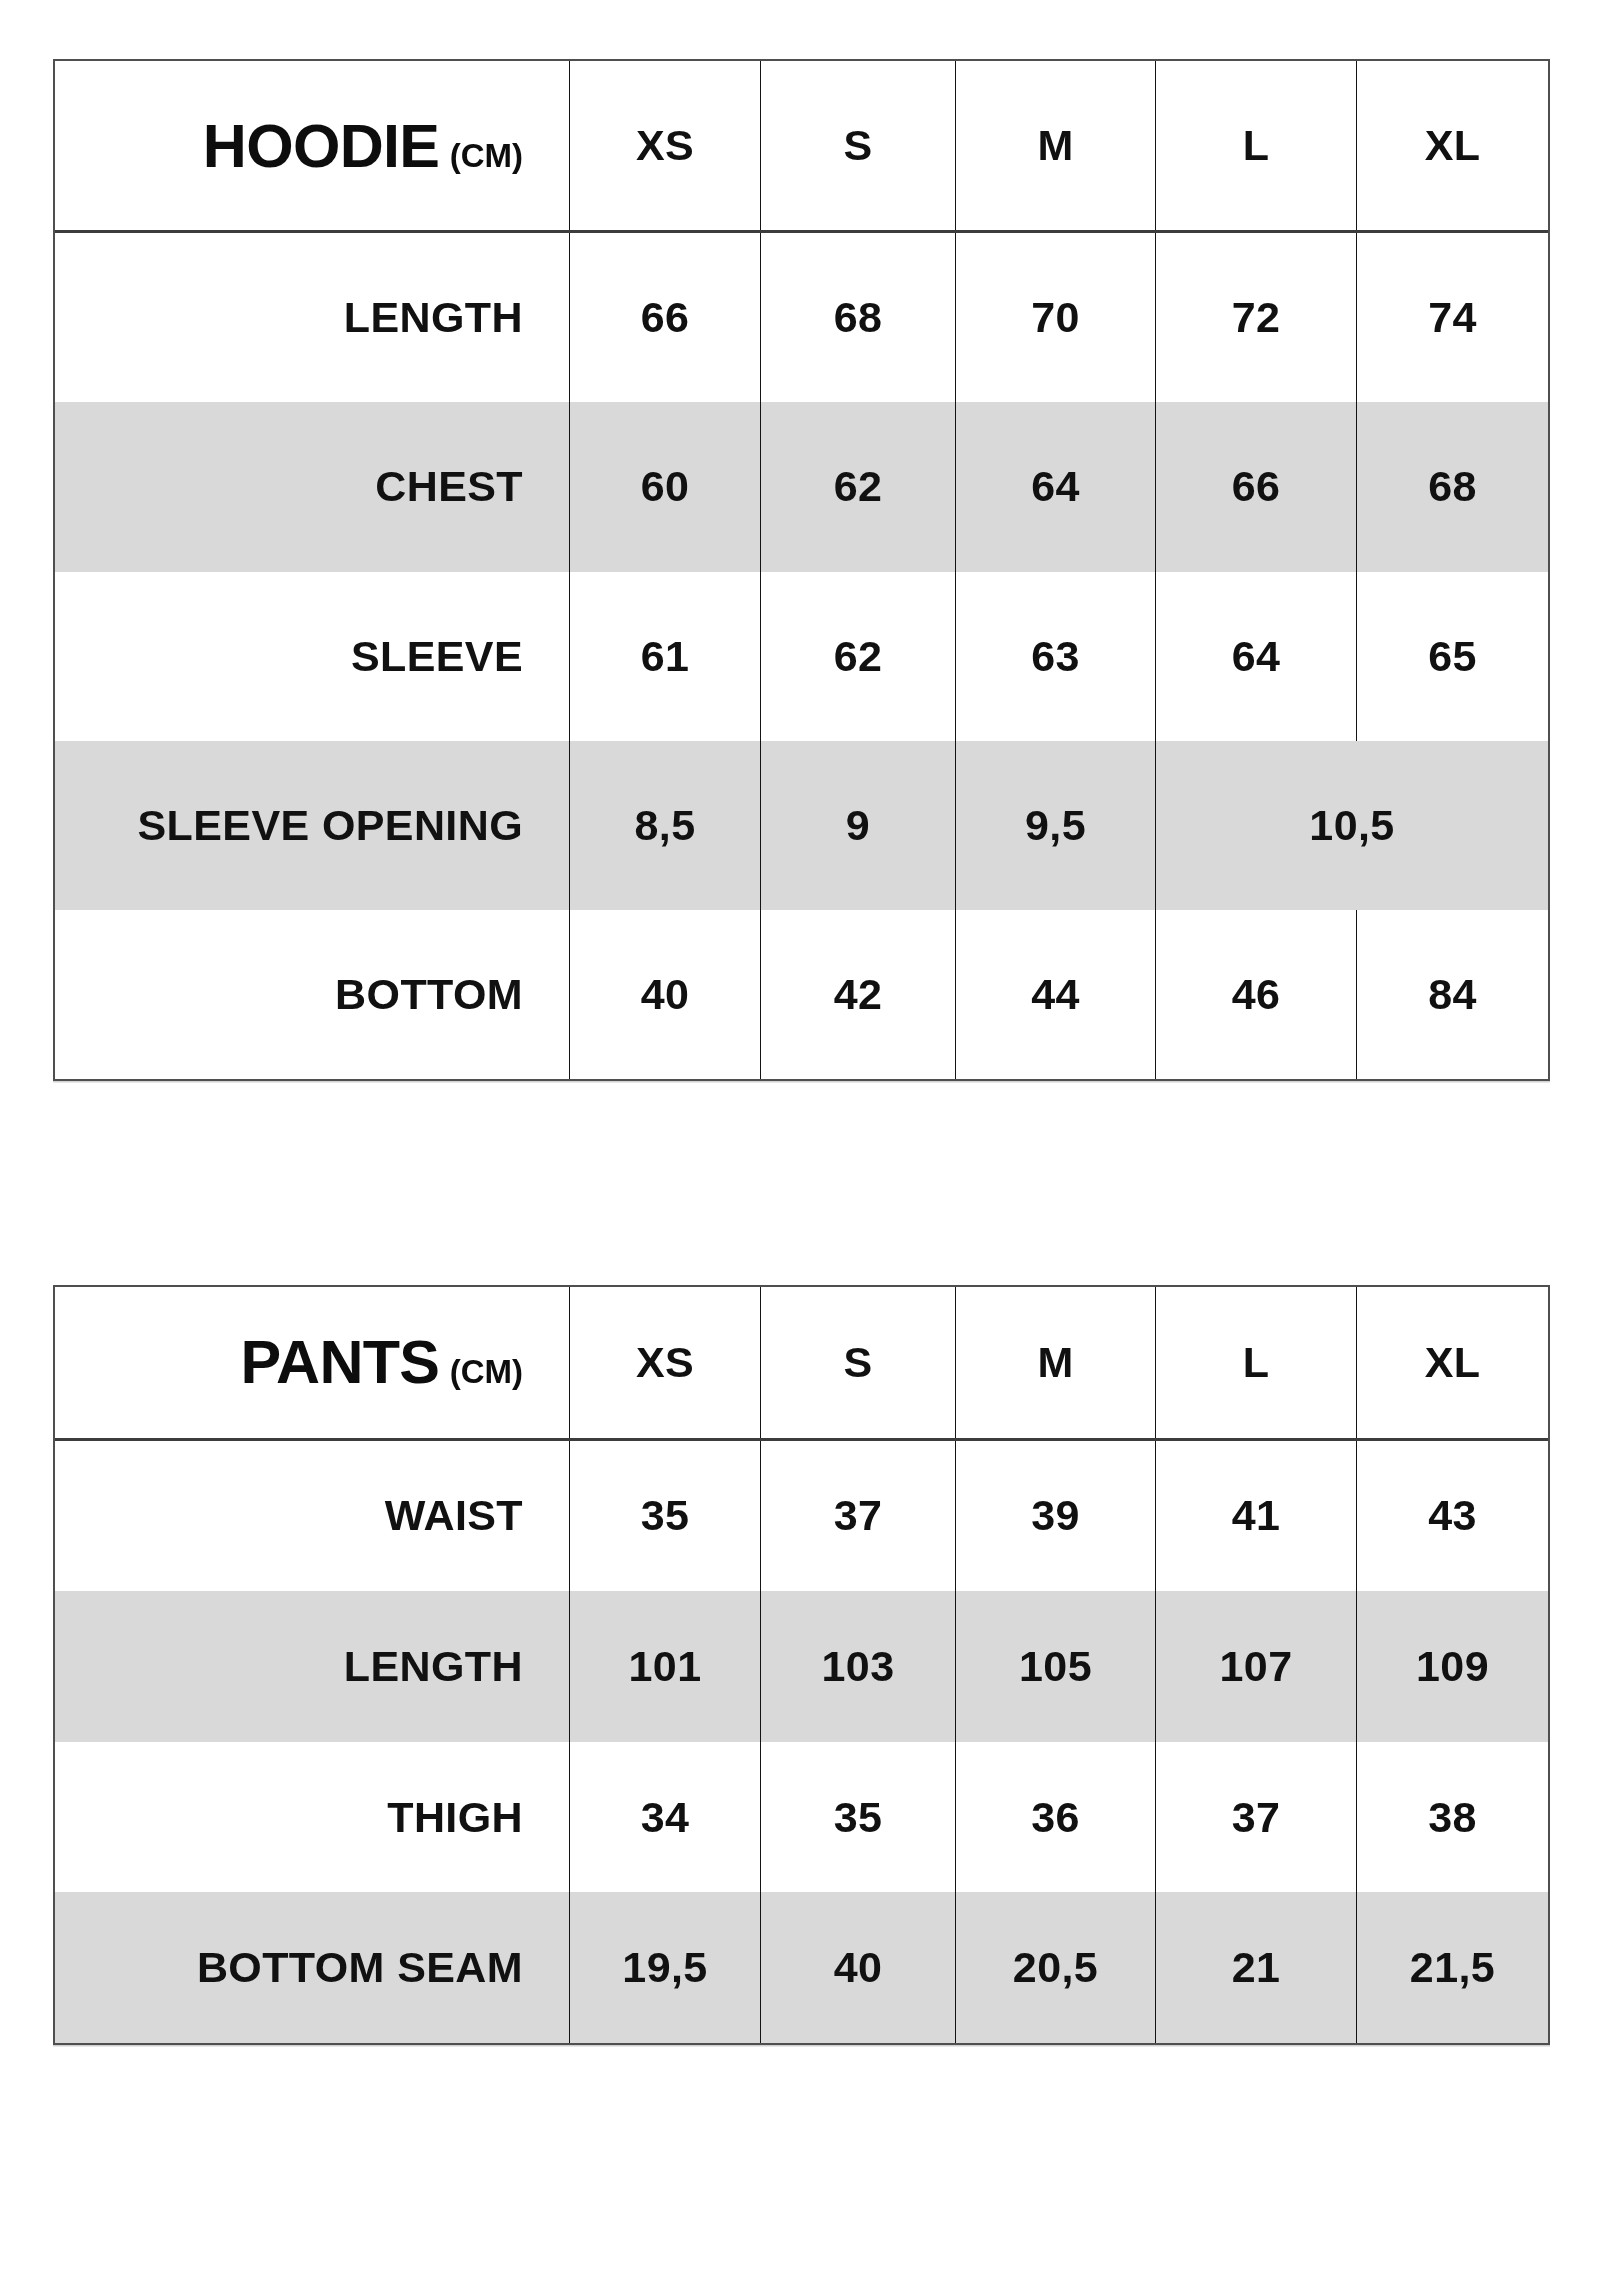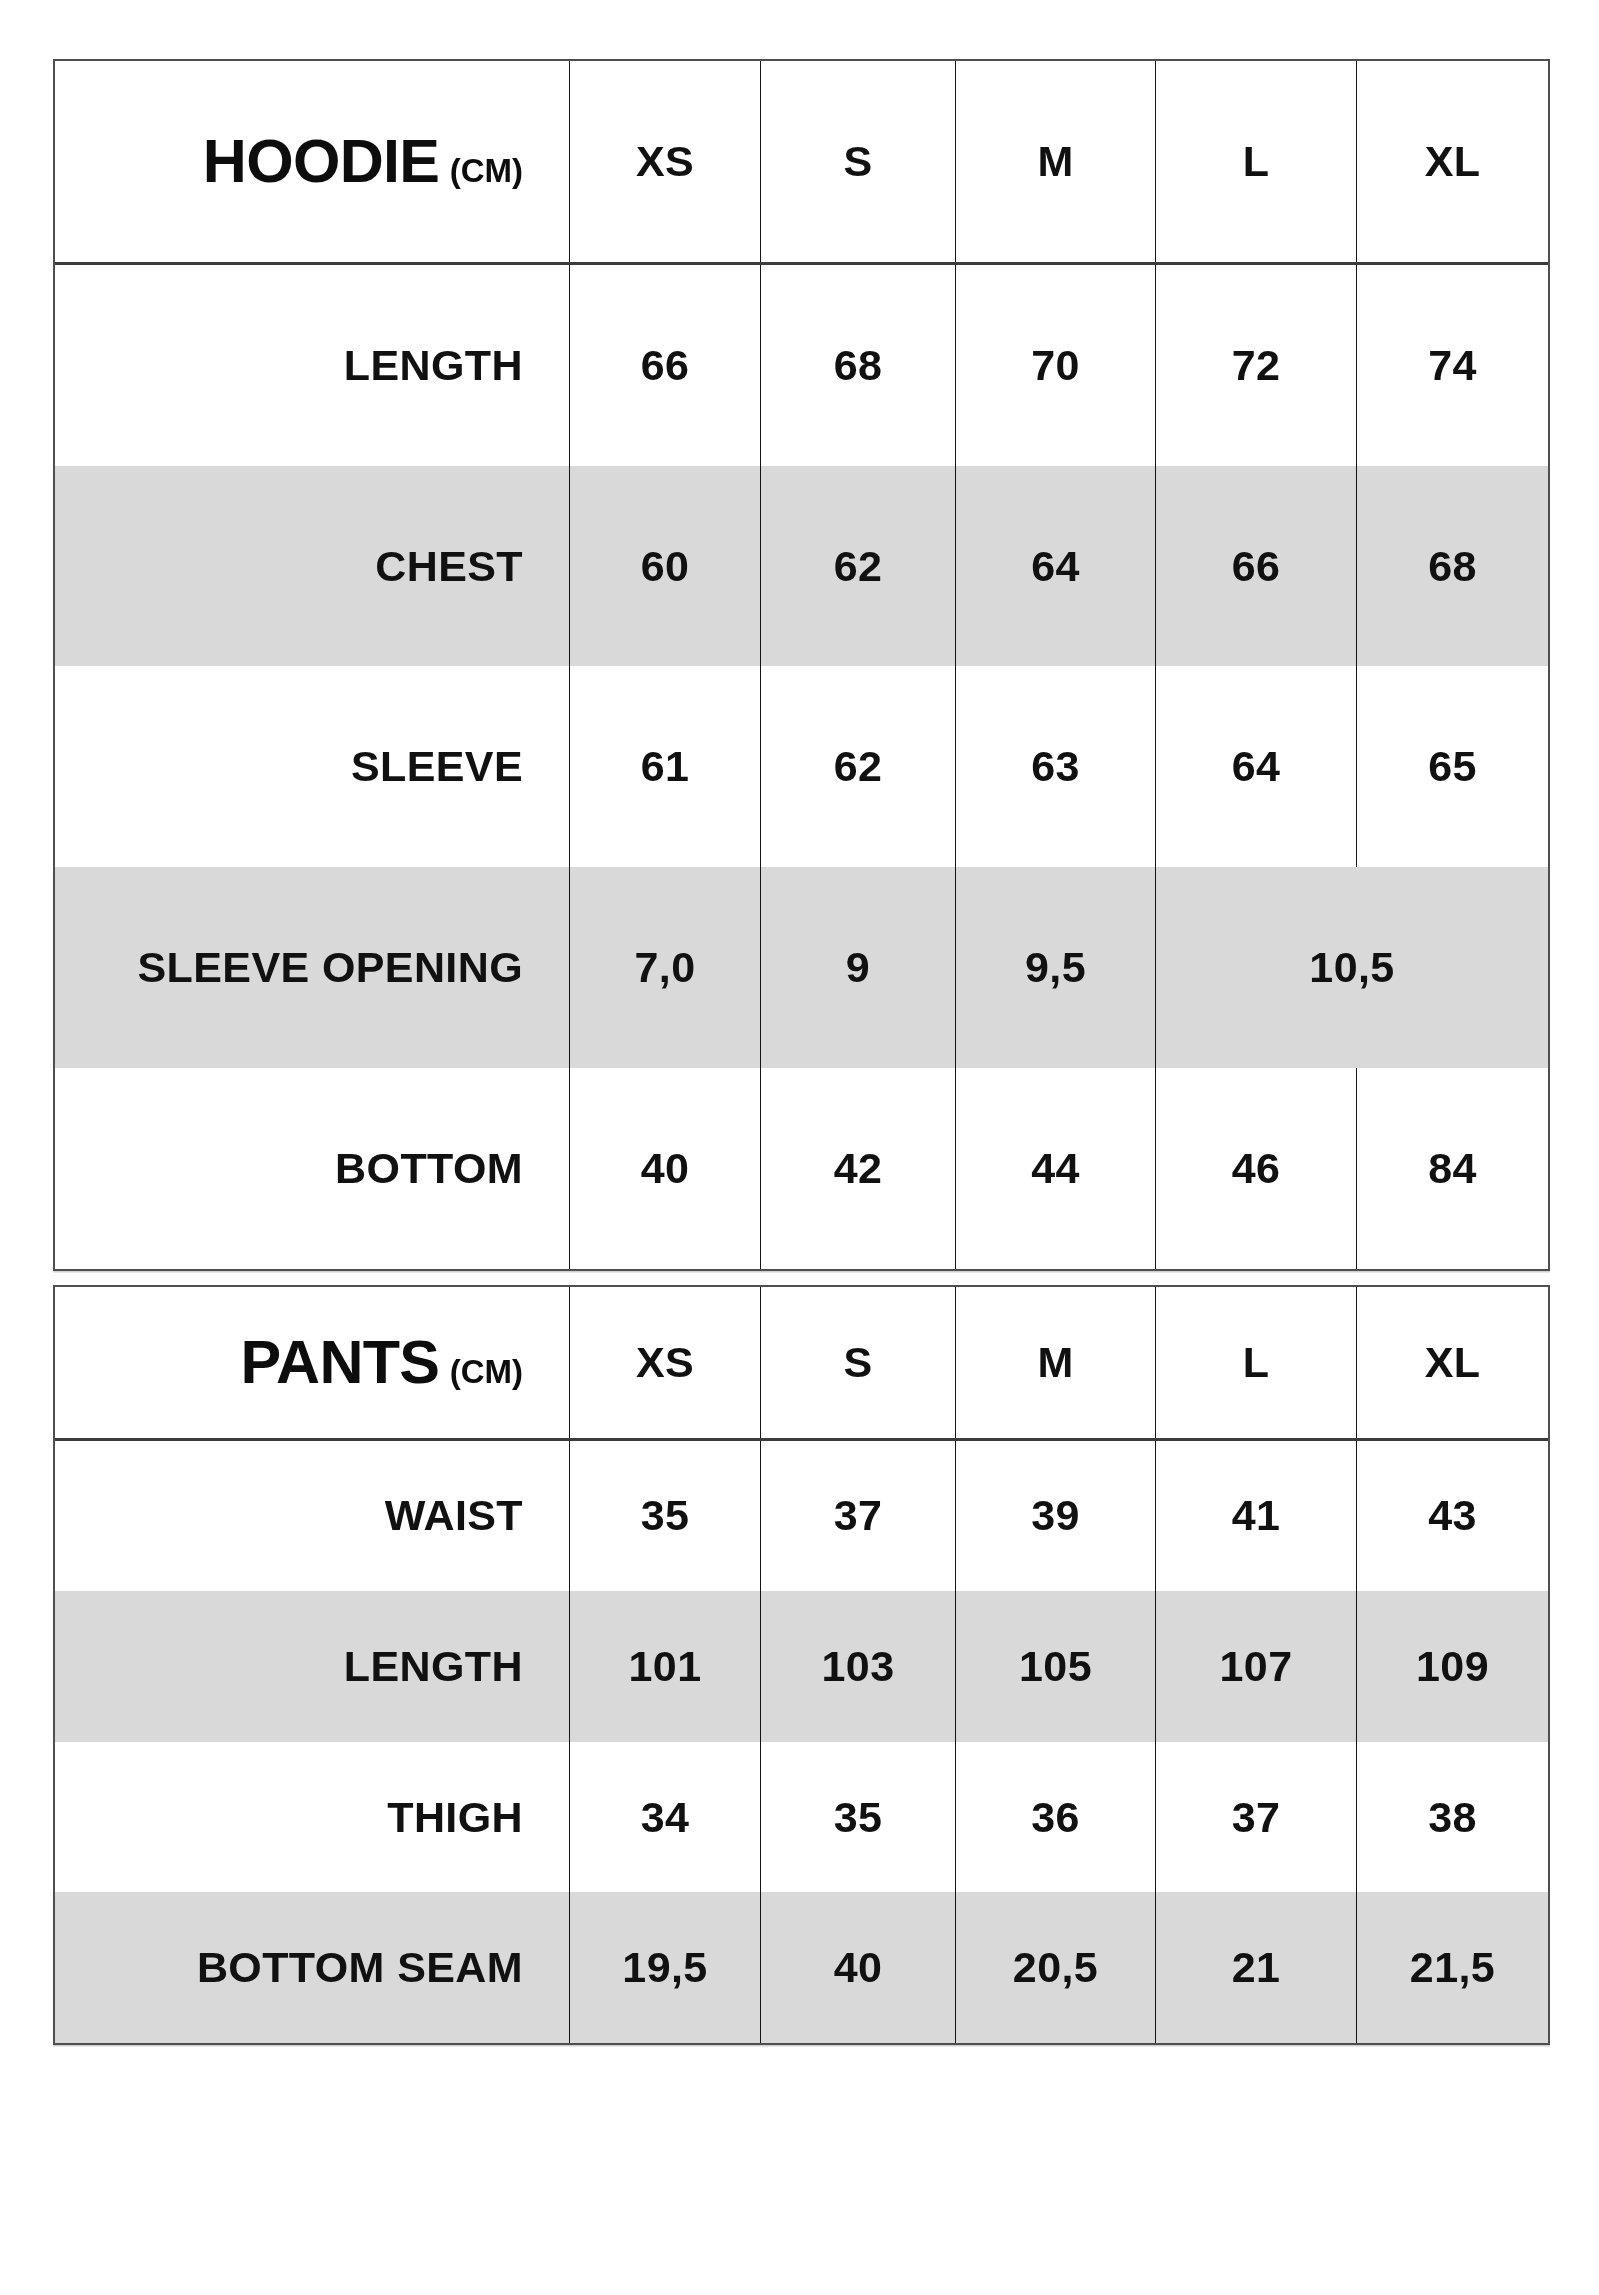--- a/index.html
+++ b/index.html
@@ -20,21 +20,21 @@
     position: absolute;
     left: 53px;
     width: 1497px;
     display: flex;
     flex-direction: column;
     background: #ffffff;
     border: 2.2px solid #4f4f4f;
     box-sizing: border-box;
     box-shadow: 0 1.5px 0 rgba(0,0,0,0.18);
   }
-  .size-table.hoodie { top: 59px;  height: 1212px; }
+  .size-table.hoodie { top: 59px;  height: 1022px; }
   .size-table.pants  { top: 1285px; height: 760px; }
 
   .t-row {
     flex: 1;
     display: flex;
     min-height: 0;
   }
   .t-row.header { border-bottom: 3px solid #3c3c3c; }
   .t-row.shaded { background: #d9d9d9; }
 
@@ -171,21 +171,21 @@
     <div class="cell num w-xl">
         <span class="num-text">65</span>
       </div>
   </div>
 
   <div class="t-row shaded">
     <div class="cell lab w-label">
         <span class="label-text">SLEEVE OPENING</span>
       </div>
     <div class="cell num w-xs">
-        <span class="num-text">7,0</span>
+        <span class="num-text">8,5</span>
       </div>
     <div class="cell num w-s">
         <span class="num-text">9</span>
       </div>
     <div class="cell num w-m">
         <span class="num-text">9,5</span>
       </div>
     <div class="cell num w-xl">
         <span class="num-text">10,5</span>
       </div>

